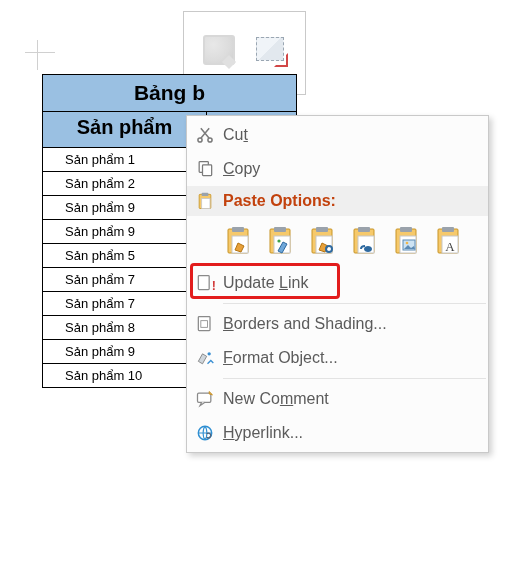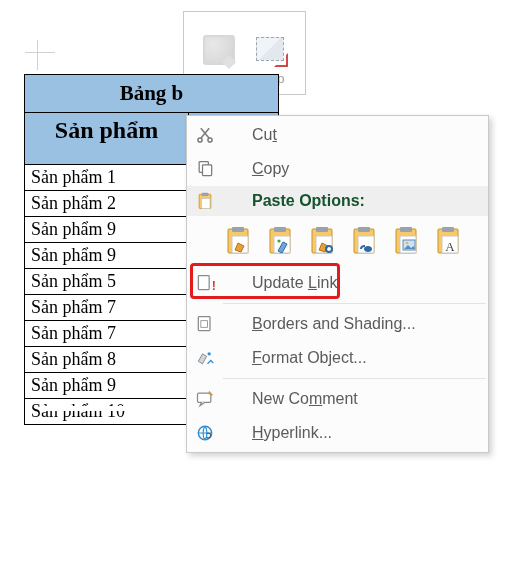--- a/index.html
+++ b/index.html
@@ -92,41 +92,41 @@
     border-left: 2px solid #d24747;
     border-top: 2px solid #d24747;
     border-right: 2px solid transparent;
     border-bottom: 2px solid transparent;
     transform: rotate(180deg);
   }
 
   
   table.data {
     position: absolute;
-    left: 24px;
+    left: 42px;
     top: 74px;
     width: 255px;
     border-collapse: collapse;
-    font-family: Liberation Serif, serif;
+    font-family: Liberation Sans, sans-serif;
   }
   table.data th {
     background: #9ac0e2;
     border: 1.5px solid #000;
     font-weight: bold;
-    padding: 4px 0 20px 0;
-    font-size: 24px;
+    padding: 4px 0 8px 0;
+    font-size: 20px;
   }
   table.data th.title {
     font-size: 21px;
     padding: 6px 0;
   }
   table.data td {
     border: 1.5px solid #000;
-    padding: 2px 6px;
-    font-size: 18px;
+    padding: 2px 22px;
+    font-size: 13px;
     height: 24px;
   }
   table.data td.col2 { width: 90px; }
   table.data tr.last td { border-bottom: 1.5px solid #000; }
   
   .table-cap {
     position: absolute;
     left: 42px;
     top: 406px;
     width: 255px;
@@ -154,28 +154,28 @@
     padding: 0 14px 0 0;
     cursor: default;
   }
   .menu-item .icon-col {
     width: 36px;
     display: flex;
     align-items: center;
     justify-content: center;
     flex-shrink: 0;
   }
-  .menu-item .label { flex: 1; margin-left: 29px; }
+  .menu-item .label { flex: 1; }
   .menu-item .arrow { font-size: 11px; color: #707070; margin-left: 6px; }
   .mnemonic { text-decoration: underline; }
 
   .paste-header {
     background: #efefef;
     font-weight: bold;
-    color: #14532d;
+    color: #c2410c;
     height: 30px;
   }
   .paste-row {
     height: 50px;
     display: flex;
     align-items: center;
     padding-left: 36px;
     gap: 8px;
   }
   .paste-btn {

